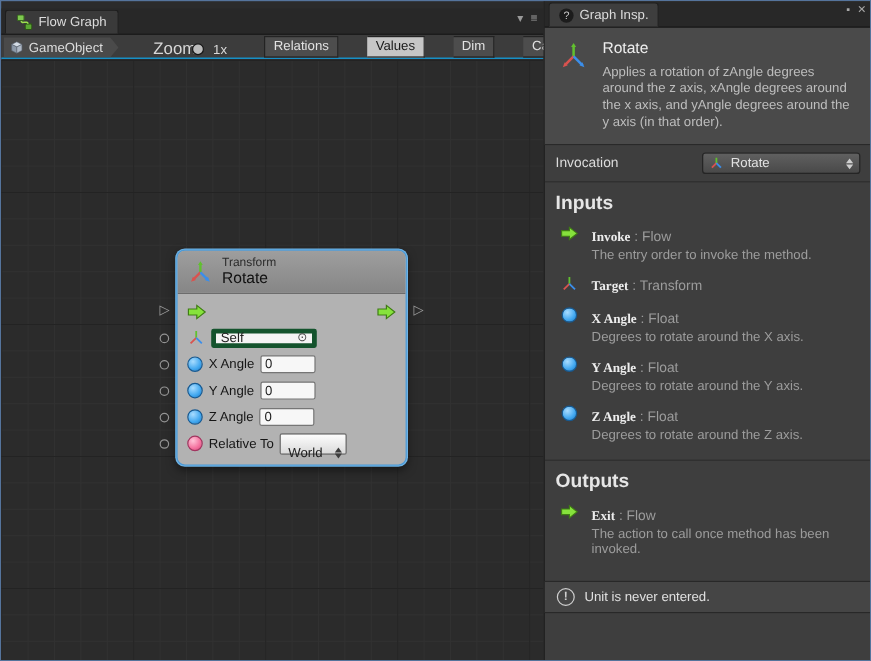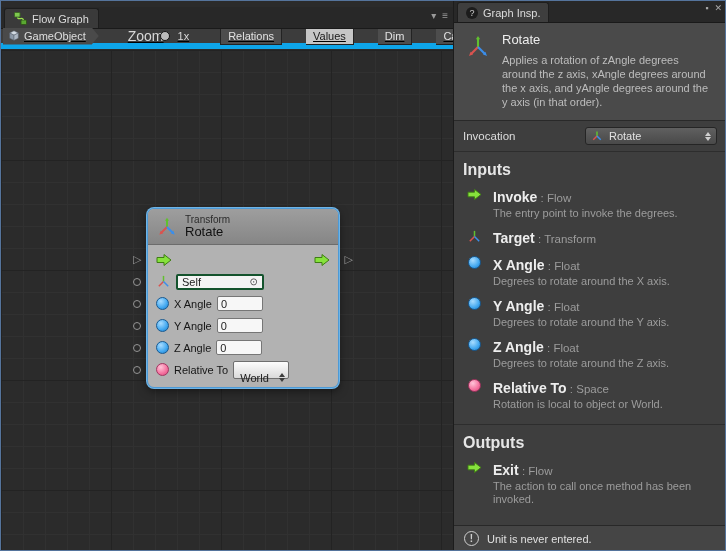--- a/index.html
+++ b/index.html
@@ -10,21 +10,21 @@
 
   
   .left-panel { position:absolute; left:0; top:6px; width:452px; height:549px; }
 
   .tabbar { position:relative; height:22px; background:#282828; border-bottom:1px solid #1a1a1a; }
   .tab { position:absolute; left:3px; bottom:0; height:20px; display:flex; align-items:center; gap:5px;
          padding:0 9px; background:#3a3a3a; border:1px solid #1e1e1e; border-bottom:none;
          border-radius:3px 3px 0 0; color:#dcdcdc; font-size:11px; }
   .pane-icons { position:absolute; right:5px; top:4px; display:flex; gap:6px; color:#9a9a9a; font-size:10px; line-height:1; }
 
-  .toolbar { height:20px; background:#3c3c3c; border-bottom:6px solid #0ea5e9; display:flex; align-items:center; gap:7px; padding-left:2px;text-decoration:underline; }
+  .toolbar { height:20px; background:#3c3c3c; border-bottom:1px solid #0ea5e9; display:flex; align-items:flex-end; gap:7px; padding-left:2px; }
   .breadcrumb { display:flex; align-items:center; gap:4px; height:17px; padding:0 13px 0 5px; background:#4a4a4a;
                 clip-path:polygon(0 0, calc(100% - 7px) 0, 100% 50%, calc(100% - 7px) 100%, 0 100%);
                 color:#dedede; font-size:11px; }
   .zoom-label { color:#d8d8d8; font-size:14px; margin-left:22px; }
   .slider { position:relative; width:92px; height:14px; }
   .slider-track { position:absolute; left:0; right:0; top:6px; height:2px; background:#232323; border-bottom:1px solid #4c4c4c; }
   .slider-handle { position:absolute; right:1px; top:2px; width:10px; height:10px; border-radius:50%; background:#bcbcbc; border:1px solid #161616; }
   .zoom-value { color:#d8d8d8; font-size:11px; }
   .tb-buttons { margin-left:auto; display:flex; height:18px; }
   .tb-btn { display:flex; align-items:center; padding:0 7px; background:#4d4d4d; border:1px solid #232323; border-left:none;
@@ -45,21 +45,21 @@
                  background:linear-gradient(#9e9e9e,#868686); border-bottom:1px solid #6c6c6c; border-radius:6px 6px 0 0; }
   .node-cat { font-size:10px; color:#2c2c2c; line-height:11px; }
   .node-title { font-size:13px; color:#101010; line-height:14px; }
   .node-body { padding:5px 8px 8px; }
   .nrow { display:flex; align-items:center; gap:5px; height:19px; margin-top:3px; font-size:11px; color:#161616; }
   .nrow:first-child { margin-top:0; }
   .nrow.arrows { justify-content:space-between; }
   .pcirc { width:13px; height:13px; border-radius:50%; flex:0 0 13px; }
   .pcirc.blue { background:radial-gradient(circle at 35% 30%, #a8dcff, #42a8f0 60%, #1f77c0); border:1px solid #175a92; }
   .pcirc.pink { background:radial-gradient(circle at 35% 30%, #ffc4d8, #f4719e 60%, #d1487a); border:1px solid #a23560; }
-  .self-field { width:88px; height:16px; background:#f4f4f4; border:2px solid #14532d; border-radius:2px;
+  .self-field { width:88px; height:16px; background:#f4f4f4; border:4px solid #14532d; border-radius:2px;
                 display:flex; align-items:center; padding:0 4px; font-size:11px; color:#222; }
   .self-picker { margin-left:auto; color:#4a4a4a; font-size:10px; line-height:1; }
   .num-input { width:46px; height:15px; background:#f7f7f7; border:1px solid #767676; border-radius:2px;
                font-size:11px; color:#1d1d1d; padding:0 3px; font-family:"Liberation Sans",sans-serif; }
   .enum-field { height:16px; min-width:56px; background:linear-gradient(#fdfdfd,#dadada); border:1px solid #6f6f6f;
                 border-radius:2px; display:flex; align-items:center; gap:5px; padding:16px 3px 0 6px; font-size:11px; color:#1d1d1d; }
   .enum-arrows { display:flex; flex-direction:column; gap:1px; margin-left:auto; }
   .enum-arrows i { width:0; height:0; border-left:3px solid transparent; border-right:3px solid transparent; }
   .enum-arrows .up { border-bottom:4px solid #3d3d3d; }
   .enum-arrows .down { border-top:4px solid #3d3d3d; }
@@ -91,21 +91,21 @@
   .dd-arrows { display:flex; flex-direction:column; gap:1px; margin-left:auto; }
   .dd-arrows i { width:0; height:0; border-left:3px solid transparent; border-right:3px solid transparent; }
   .dd-arrows .up { border-bottom:4px solid #cfcfcf; }
   .dd-arrows .down { border-top:4px solid #cfcfcf; }
 
   .section-hdr { padding:9px 9px 6px; font-size:16px; font-weight:bold; color:#e6e6e6; }
   .section-hdr.bordered { border-top:1px solid #2d2d2d; margin-top:7px; }
 
   .insp-item { display:grid; grid-template-columns:22px 1fr; column-gap:8px; row-gap:1px; padding:3px 9px 6px; align-items:start; }
   .item-ic { display:flex; justify-content:center; padding-top:0; }
-  .item-name { font-size:14px; color:#ededed; font-weight:bold; }
+  .item-name { font-size:11px; color:#ededed; font-weight:bold;font-family:Liberation Serif, serif; }
   .item-type { font-weight:normal; color:#9c9c9c; font-size:11.5px; }
   .item-desc { grid-column:2; font-size:11px; color:#9c9c9c; line-height:13px; max-width:215px; }
 
   .warning-strip { margin-top:13px; border-top:1px solid #282828; border-bottom:1px solid #282828; background:#454545;
                    height:27px; display:flex; align-items:center; gap:8px; padding:0 10px; color:#e0e0e0; font-size:11px; }
   .warn-ic { width:15px; height:15px; border-radius:50%; border:1px solid #cfcfcf; color:#cfcfcf; font-size:10px;
              font-weight:bold; display:flex; align-items:center; justify-content:center; flex:0 0 15px; }
 
   .icon-svg { display:block; }
 </style>
@@ -288,21 +288,21 @@
 
     <div class="section-hdr">Inputs</div>
 
     <div class="insp-item">
       <span class="item-ic">
         <svg class="icon-svg" width="15" height="13" viewBox="0 0 16 14">
             <path d="M1 4.5 H8 V1.5 L15 7 L8 12.5 V9.5 H1 Z" fill="#86e23c" stroke="#3f7d14"></path>
           </svg>
       </span>
       <div><span class="item-name">Invoke</span><span class="item-type"> : Flow</span></div>
-      <div class="item-desc">The entry point to invoke the degrees.</div>
+      <div class="item-desc">The entry order to invoke the method.</div>
     </div>
 
     <div class="insp-item">
       <span class="item-ic">
         <svg class="icon-svg" width="15" height="15" viewBox="0 0 16 16">
           <line x1="8" y1="8" x2="8" y2="2" stroke="#61c02f" stroke-width="1.6"></line>
           <line x1="8" y1="8" x2="3" y2="13" stroke="#d9534f" stroke-width="1.6"></line>
           <line x1="8" y1="8" x2="13" y2="13" stroke="#3b8eea" stroke-width="1.6"></line>
         </svg>
       </span>
@@ -326,27 +326,20 @@
     </div>
 
     <div class="insp-item">
       <span class="item-ic">
           <span class="pcirc blue"></span>
         </span>
       <div><span class="item-name">Z Angle</span><span class="item-type"> : Float</span></div>
       <div class="item-desc">Degrees to rotate around the Z axis.</div>
     </div>
 
-    <div class="insp-item">
-      <span class="item-ic">
-          <span class="pcirc pink"></span>
-        </span>
-      <div><span class="item-name">Relative To</span><span class="item-type"> : Space</span></div>
-      <div class="item-desc">Rotation is local to object or World.</div>
-    </div>
 
     <div class="section-hdr bordered">Outputs</div>
 
     <div class="insp-item">
       <span class="item-ic">
         <svg class="icon-svg" width="15" height="13" viewBox="0 0 16 14">
             <path d="M1 4.5 H8 V1.5 L15 7 L8 12.5 V9.5 H1 Z" fill="#86e23c" stroke="#3f7d14"></path>
           </svg>
       </span>
       <div><span class="item-name">Exit</span><span class="item-type"> : Flow</span></div>

